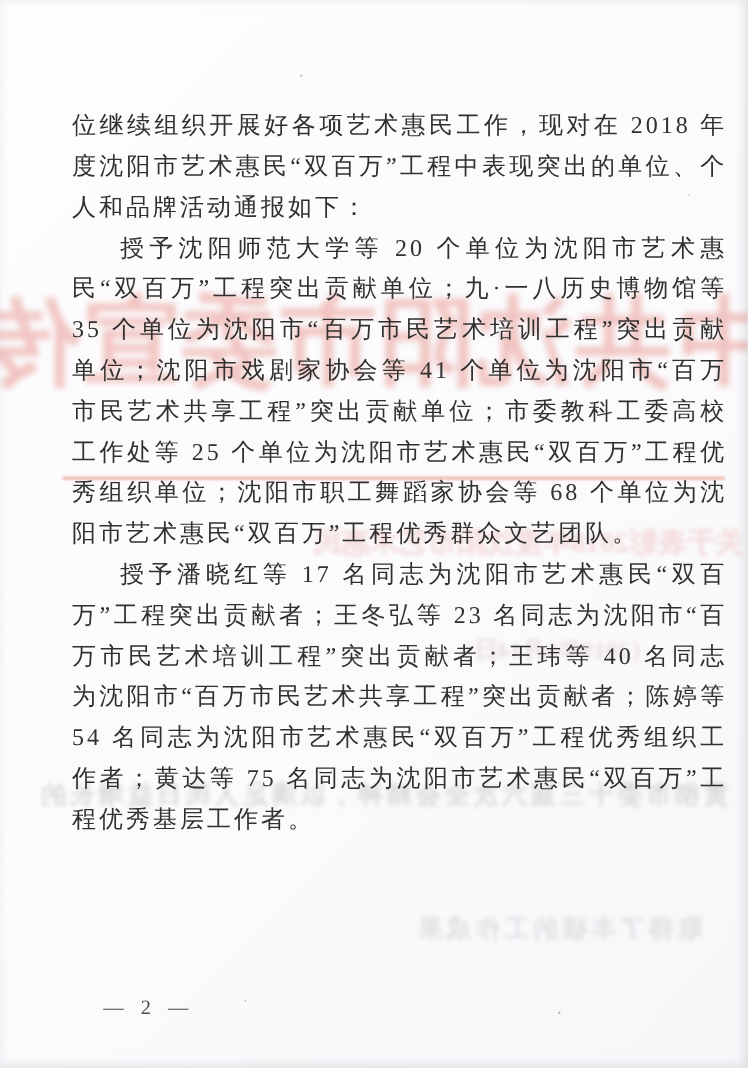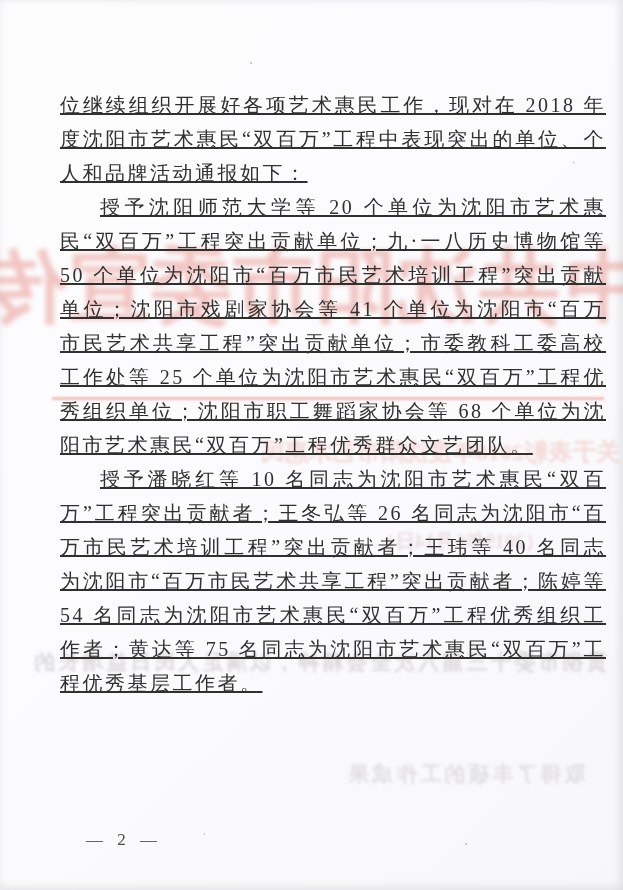--- a/index.html
+++ b/index.html
@@ -51,21 +51,20 @@
 
   
   .content {
     position: absolute; z-index: 2;
     top: 88px; left: 60px; width: 546px;
     color: #30302f;
     font-size: 20px; line-height: 34px;
     letter-spacing: 2.5px;
     text-align: justify;
     text-justify: inter-character;
-    text-decoration: underline;
   }
   .content p { margin: 0; }
   .content p.indent { text-indent: 2em; }
 
   .page-number {
     position: absolute; z-index: 2;
     left: 86px; top: 830px;
     color: #4b4b4b;
     font-size: 17px; letter-spacing: 5px;
   }
@@ -85,22 +84,22 @@
 
   <div class="bleed bleed-title">中共沈阳市委宣传部</div>
   <div class="bleed bleed-rule"></div>
   <div class="bleed bleed-text bleed-a">关于表彰2018年度沈阳市艺术惠民</div>
   <div class="bleed bleed-text bleed-b">（2019年6月14日）</div>
   <div class="bleed bleed-text bleed-c">贯彻市委十三届六次全会精神，以满足人民日益增长的</div>
   <div class="bleed bleed-text bleed-d">取得了丰硕的工作成果</div>
 
   <div class="content">
     <p>位继续组织开展好各项艺术惠民工作，现对在 2018 年度沈阳市艺术惠民“双百万”工程中表现突出的单位、个人和品牌活动通报如下：</p>
-    <p class="indent">授予沈阳师范大学等 20 个单位为沈阳市艺术惠民“双百万”工程突出贡献单位；九·一八历史博物馆等 50 个单位为沈阳市“百万市民艺术培训工程”突出贡献单位；沈阳市戏剧家协会等 41 个单位为沈阳市“百万市民艺术共享工程”突出贡献单位；市委教科工委高校工作处等 25 个单位为沈阳市艺术惠民“双百万”工程优秀组织单位；沈阳市职工舞蹈家协会等 68 个单位为沈阳市艺术惠民“双百万”工程优秀群众文艺团队。</p>
-    <p class="indent">授予潘晓红等 10 名同志为沈阳市艺术惠民“双百万”工程突出贡献者；王冬弘等 26 名同志为沈阳市“百万市民艺术培训工程”突出贡献者；王玮等 40 名同志为沈阳市“百万市民艺术共享工程”突出贡献者；陈婷等 54 名同志为沈阳市艺术惠民“双百万”工程优秀组织工作者；黄达等 75 名同志为沈阳市艺术惠民“双百万”工程优秀基层工作者。</p>
+    <p class="indent">授予沈阳师范大学等 20 个单位为沈阳市艺术惠民“双百万”工程突出贡献单位；九·一八历史博物馆等 35 个单位为沈阳市“百万市民艺术培训工程”突出贡献单位；沈阳市戏剧家协会等 41 个单位为沈阳市“百万市民艺术共享工程”突出贡献单位；市委教科工委高校工作处等 25 个单位为沈阳市艺术惠民“双百万”工程优秀组织单位；沈阳市职工舞蹈家协会等 68 个单位为沈阳市艺术惠民“双百万”工程优秀群众文艺团队。</p>
+    <p class="indent">授予潘晓红等 17 名同志为沈阳市艺术惠民“双百万”工程突出贡献者；王冬弘等 23 名同志为沈阳市“百万市民艺术培训工程”突出贡献者；王玮等 40 名同志为沈阳市“百万市民艺术共享工程”突出贡献者；陈婷等 54 名同志为沈阳市艺术惠民“双百万”工程优秀组织工作者；黄达等 75 名同志为沈阳市艺术惠民“双百万”工程优秀基层工作者。</p>
   </div>
 
   <div class="page-number">— 2 —</div>
 
   <div class="speck s1"></div>
   <div class="speck s2"></div>
   <div class="speck s3"></div>
   <div class="speck s4"></div>
 
 </div>

